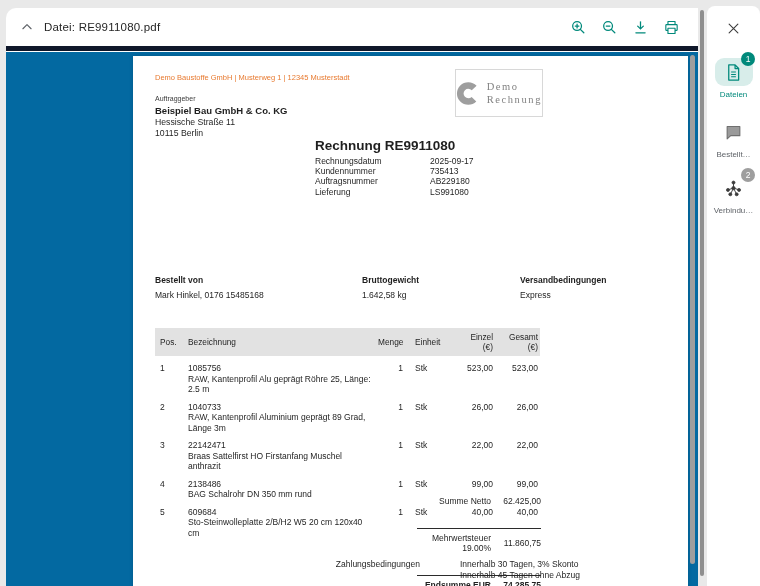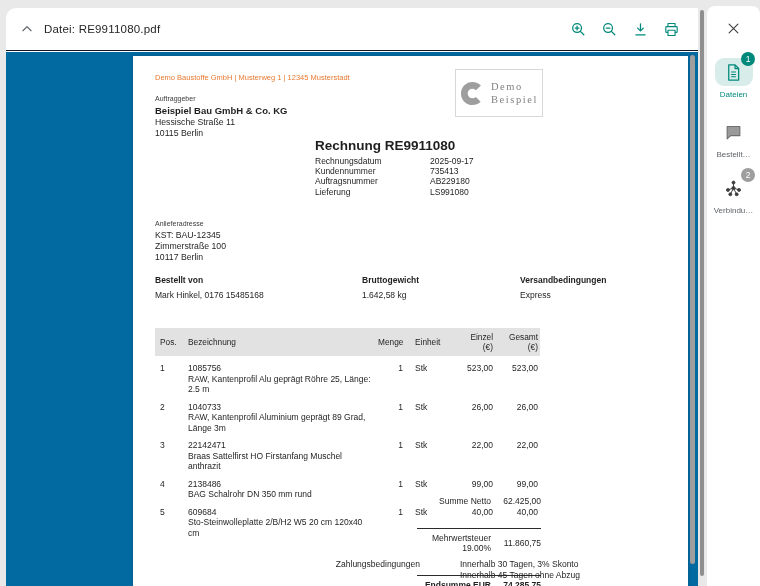--- a/index.html
+++ b/index.html
@@ -3,21 +3,21 @@
 <meta charset="utf-8">
 <style>
   * { margin:0; padding:0; box-sizing:border-box; }
   html,body { width:760px; height:586px; overflow:hidden; background:#e9e9e9;
     font-family:"Liberation Sans", sans-serif; }
 
   
   .viewer-card { position:absolute; left:6px; top:8px; width:692px; height:578px;
     background:#fff; border-radius:10px 0 0 0; }
   .toolbar { height:43px; display:flex; align-items:center; padding:0 18px 0 14px;
-    border-bottom:1px solid #0f172a; }
+    border-bottom:5px solid #0f172a; }
   .chev-btn { width:14px; height:14px; color:#5f6368; cursor:pointer; flex:0 0 auto; }
   .file-label { font-size:11.5px; color:#262626; margin-left:10px; letter-spacing:.2px; }
   .toolbar-icons { margin-left:auto; display:flex; align-items:center; gap:14px; }
   .tb-icon { width:17px; height:17px; color:#00897B; cursor:pointer; }
 
   .viewer-body { position:absolute; top:44px; left:0; right:0; bottom:0;
     background:#0369a1; overflow:hidden; }
   .pdf-page { position:absolute; left:127px; top:4px; width:555px; height:790px;
     background:#fff; box-shadow:0 0 4px rgba(0,0,0,.16); color:#1f1f1f; }
   .scroll-thumb { position:absolute; left:684px; top:3px; width:5px; height:509px;
@@ -142,21 +142,21 @@
     <div class="pdf-page">
 
       <div class="sender-line">Demo Baustoffe GmbH | Musterweg 1 | 12345 Musterstadt</div>
 
       <div class="logo-box">
         <svg class="logo-c" viewBox="0 0 26 26">
           <circle cx="13" cy="13" r="8.5" fill="none" stroke="#9e9e9e" stroke-width="7" stroke-dasharray="40 13.4" stroke-dashoffset="-6.7"></circle>
         </svg>
         <div class="logo-text">
           <div>Demo</div>
-          <div>Beispiel</div>
+          <div>Rechnung</div>
         </div>
       </div>
 
       <div class="recipient">
         <div class="tiny-label">Auftraggeber</div>
         <div class="name">Beispiel Bau GmbH &amp; Co. KG</div>
         <div>Hessische Straße 11</div>
         <div>10115 Berlin</div>
       </div>
 
@@ -173,26 +173,20 @@
         <div class="inv-field">
           <span class="fl">Auftragsnummer</span>
             <span>AB229180</span>
         </div>
         <div class="inv-field">
           <span class="fl">Lieferung</span>
             <span>LS991080</span>
         </div>
       </div>
 
-      <div class="delivery">
-        <div class="tiny-label">Anlieferadresse</div>
-        <div>KST: BAU-12345</div>
-        <div>Zimmerstraße 100</div>
-        <div>10117 Berlin</div>
-      </div>
 
       <div class="meta-row">
         <div class="meta-col1">
           <div class="meta-label">Bestellt von</div>
           <div class="meta-value">Mark Hinkel, 0176 15485168</div>
         </div>
         <div class="meta-col2">
           <div class="meta-label">Bruttogewicht</div>
           <div class="meta-value">1.642,58 kg</div>
         </div>

